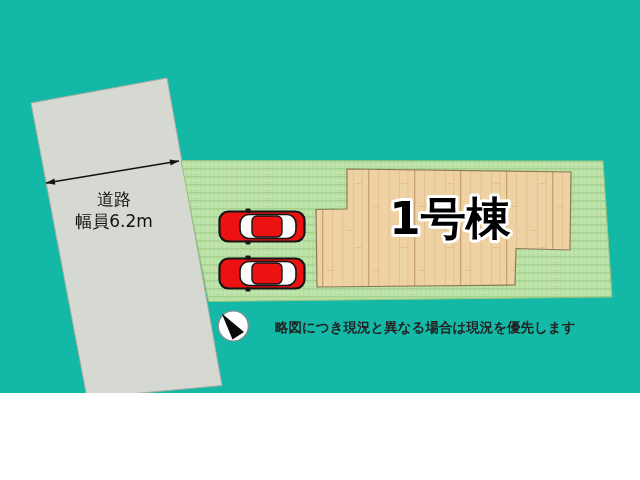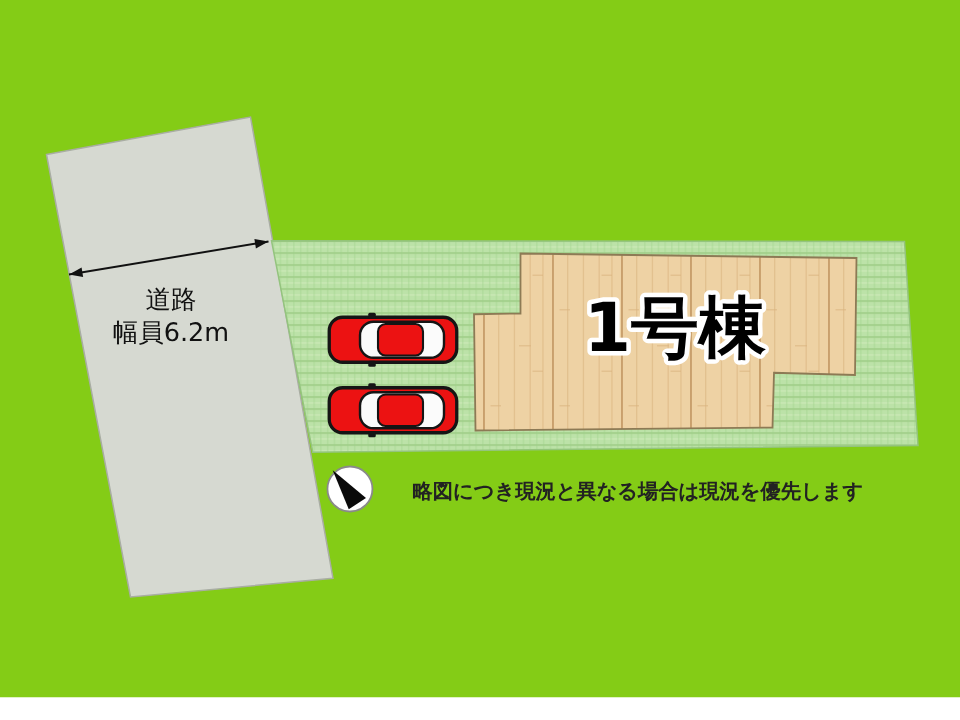--- a/index.html
+++ b/index.html
@@ -1,19 +1,19 @@
 <!DOCTYPE html>
 <html><head>
 <meta charset="utf-8">
 <style>
   html,body{margin:0;padding:0;background:#ffffff;}
   .stage{
     position:relative;
-    width:640px;height:465px;
-    background:#84cc16;
+    width:640px;height:393px;
+    background:#14b8a6;
     overflow:hidden;
     font-family:"DejaVu Sans","Liberation Sans",sans-serif;
   }
   svg{display:block;}
   
   .road-shape{stroke:#a9ada3;stroke-width:1;}
   .lot-shape{stroke:#94c47e;stroke-width:1;}
   .building-shape{stroke:#8d7a55;stroke-width:1.2;}
   .dim-line{stroke:#111111;stroke-width:1.3;fill:none;}
   .dim-head{fill:#111111;stroke:none;}

